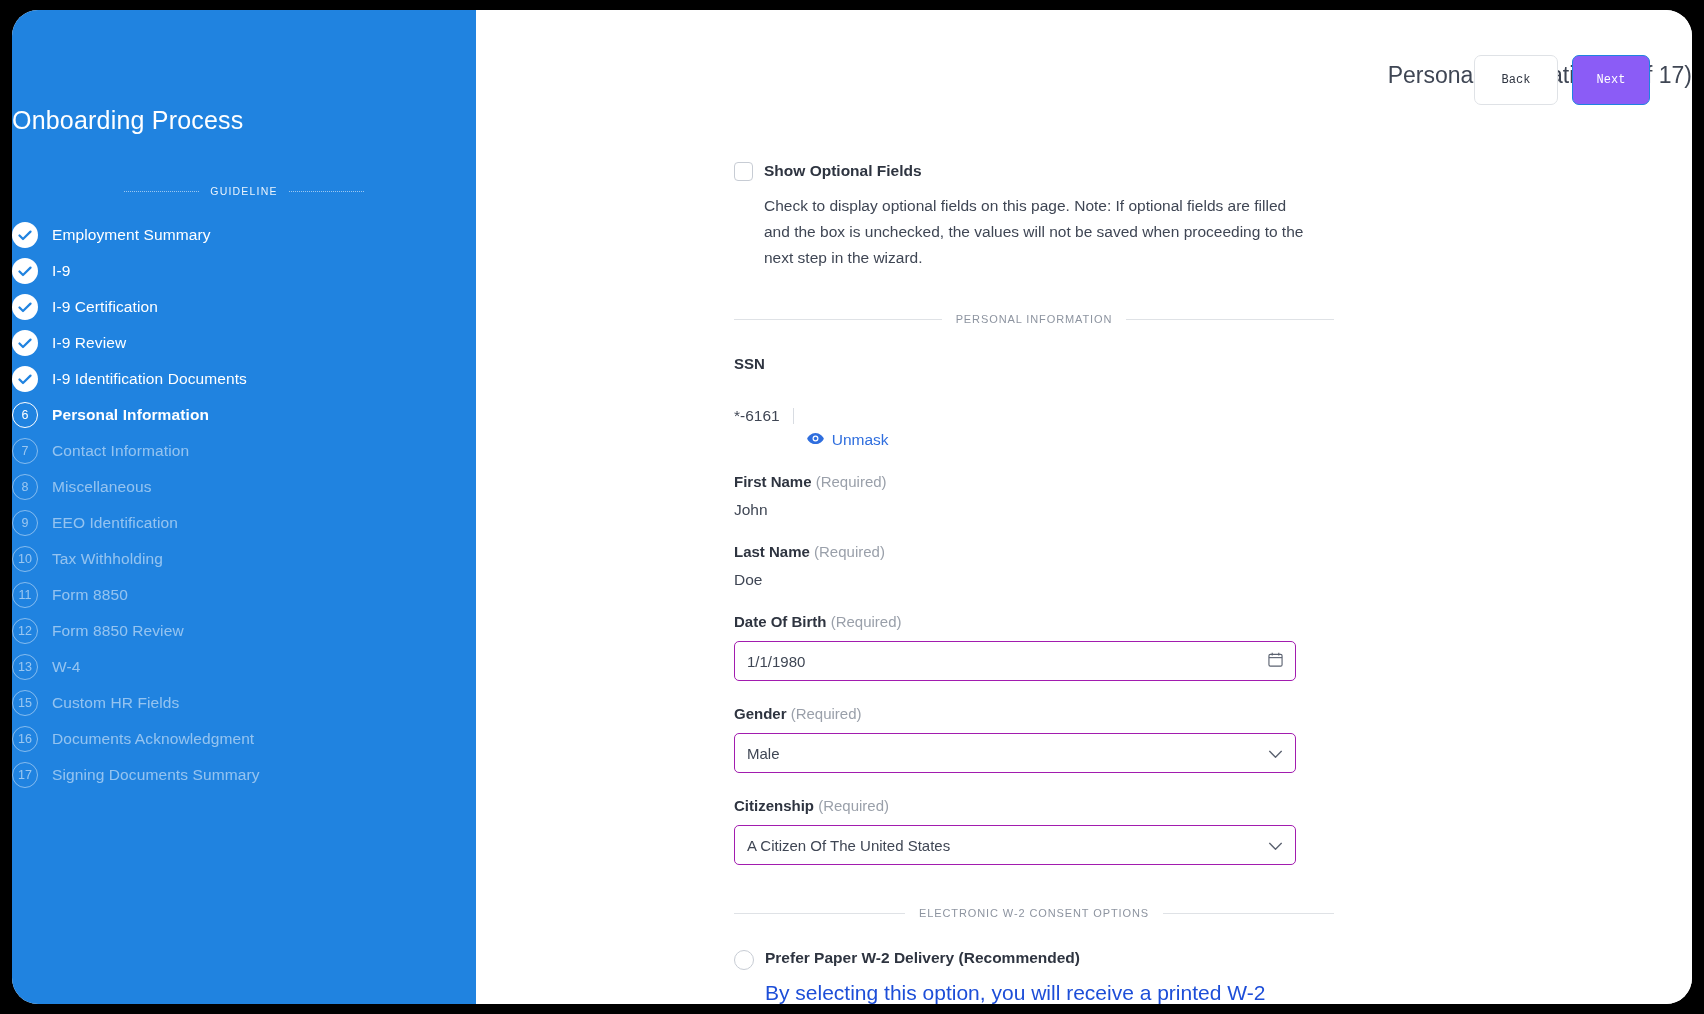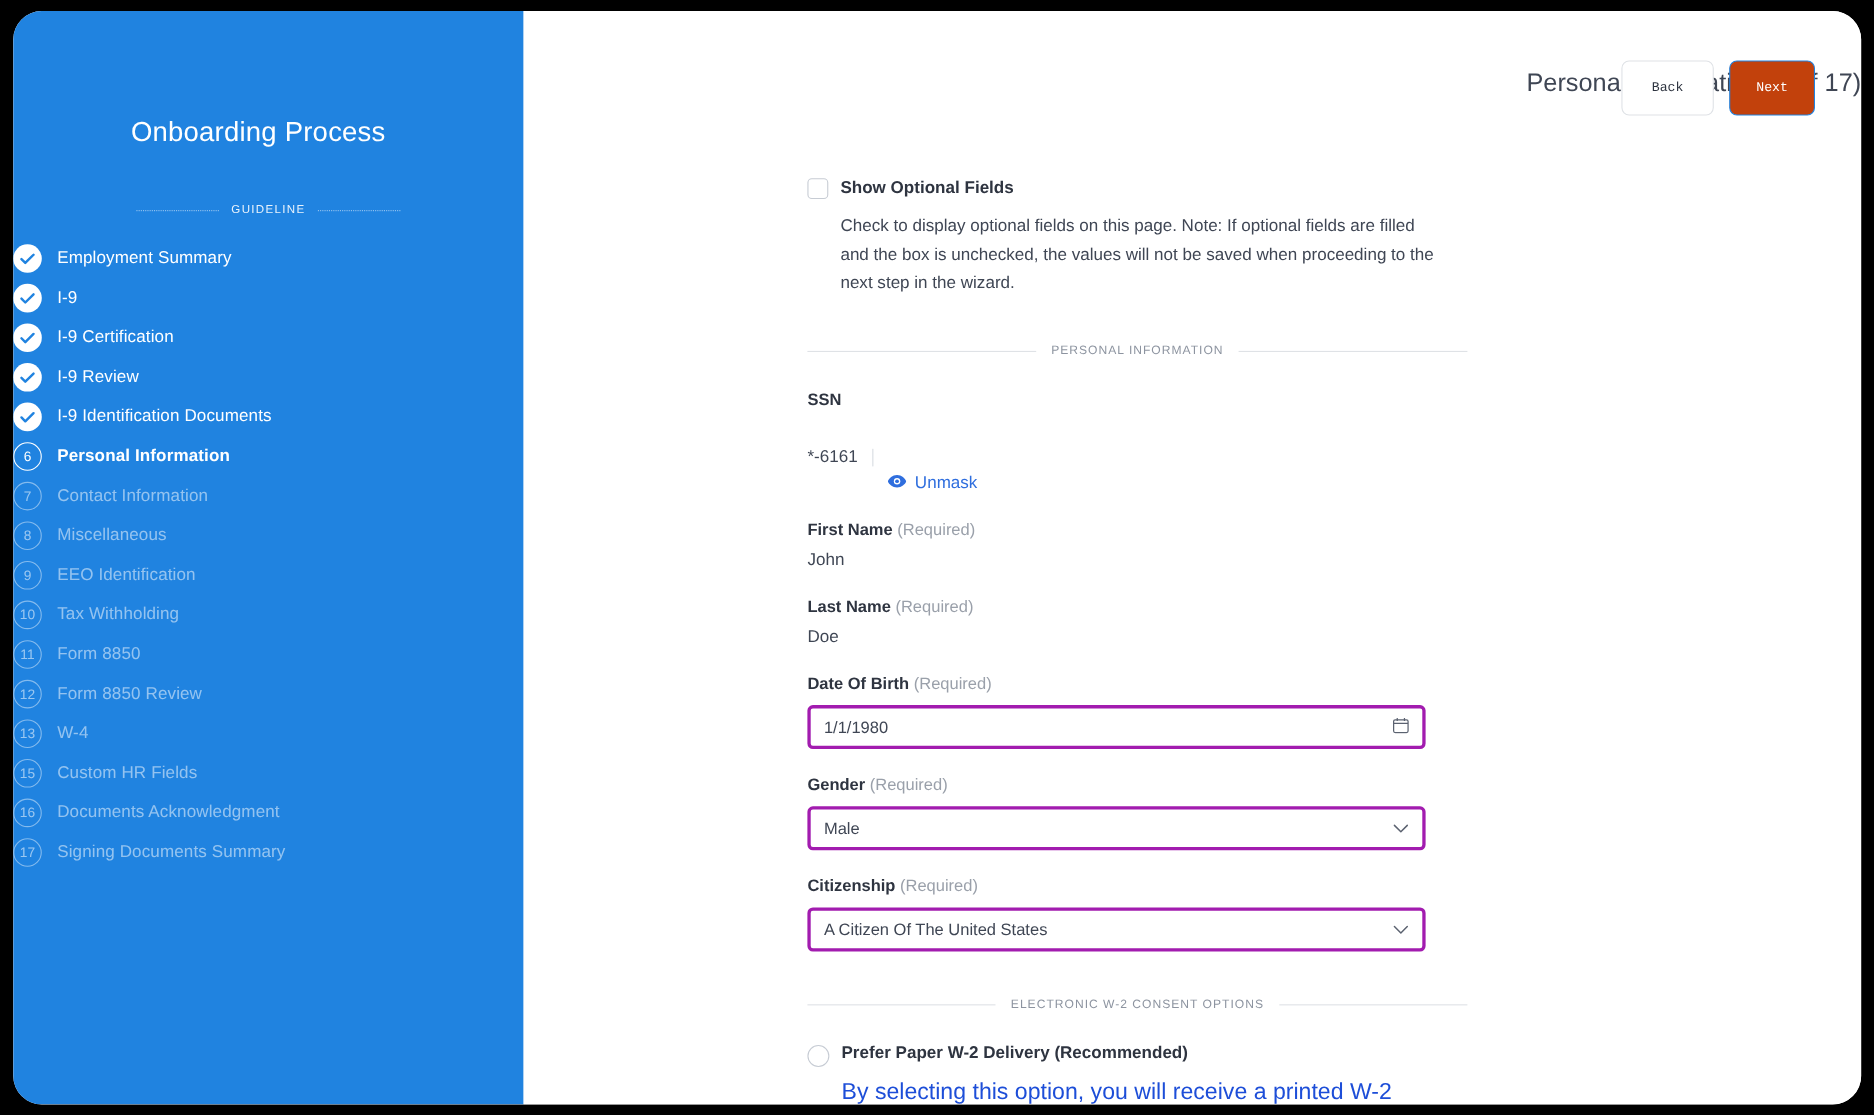--- a/index.html
+++ b/index.html
@@ -31,21 +31,20 @@
     background: #2083e0;
     padding-top: 96px;
     position: relative;
   }
 
   #sidebar-title {
     color: #ffffff;
     font-size: 25px;
     font-weight: 400;
     letter-spacing: 0.2px;
-    padding-left: 107px;
   }
 
   #guideline-divider {
     display: flex;
     align-items: center;
     margin-top: 50px;
     padding-left: 112px;
     padding-right: 112px;
     gap: 11px;
   }
@@ -149,21 +148,21 @@
     font-family: Liberation Mono, monospace;
   }
   #back-button {
     width: 84px;
     background: #ffffff;
     border: 1px solid #dfe2e6;
     color: #2e3440;
   }
   #next-button {
     width: 78px;
-    background: #c2410c;
+    background: #8b5cf6;
     border: 1px solid #2083e0;
     color: #ffffff;
   }
 
   #content {
     position: absolute;
     left: 258px;
     top: 118px;
     width: 600px;
   }
@@ -256,21 +255,21 @@
     gap: 8px;
     color: #2f6ede;
     font-size: 15.5px;
     cursor: pointer;
     margin-top: 48px;
   }
 
   .input-box {
     width: 562px;
     height: 40px;
-    border: 3px solid #a21caf;
+    border: 1px solid #a21caf;
     border-radius: 5px;
     background: #ffffff;
     display: flex;
     align-items: center;
     padding: 0 12px;
     font-size: 15px;
     color: #3f4654;
     cursor: pointer;
     position: relative;
   }

